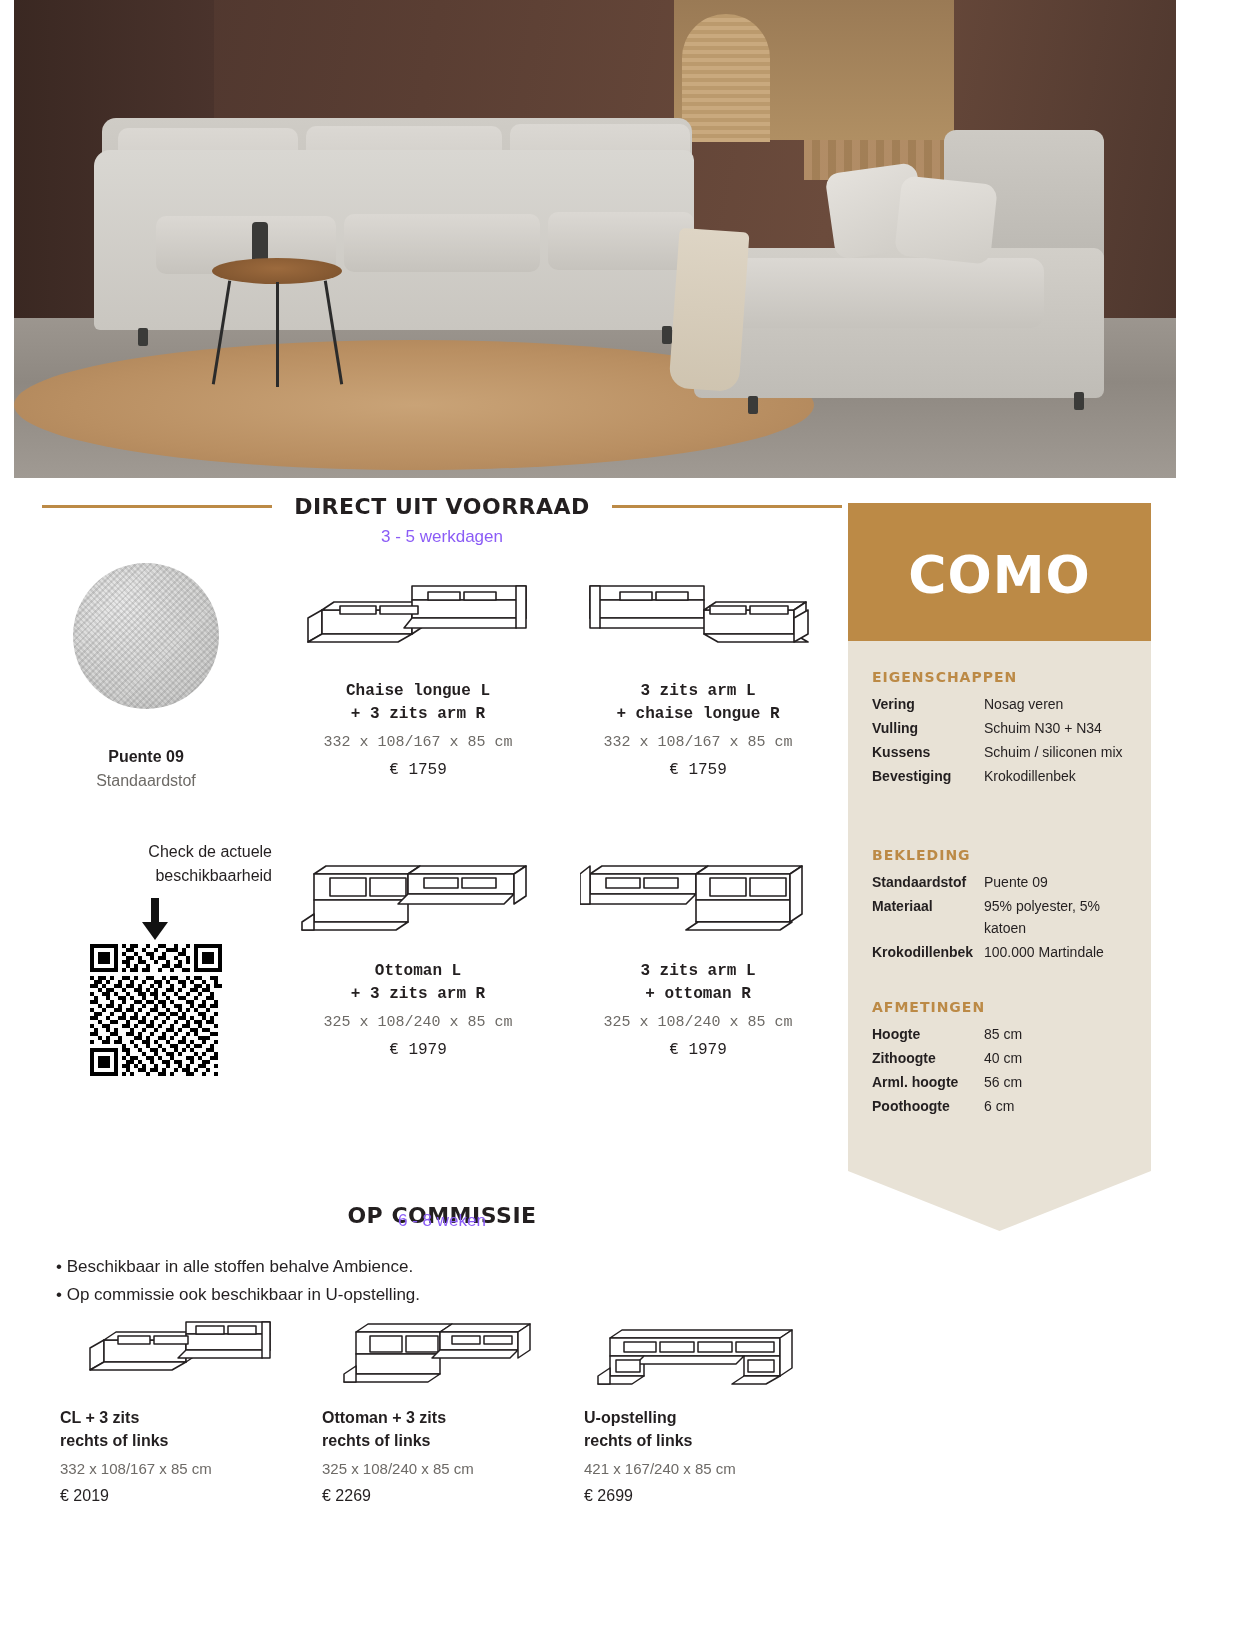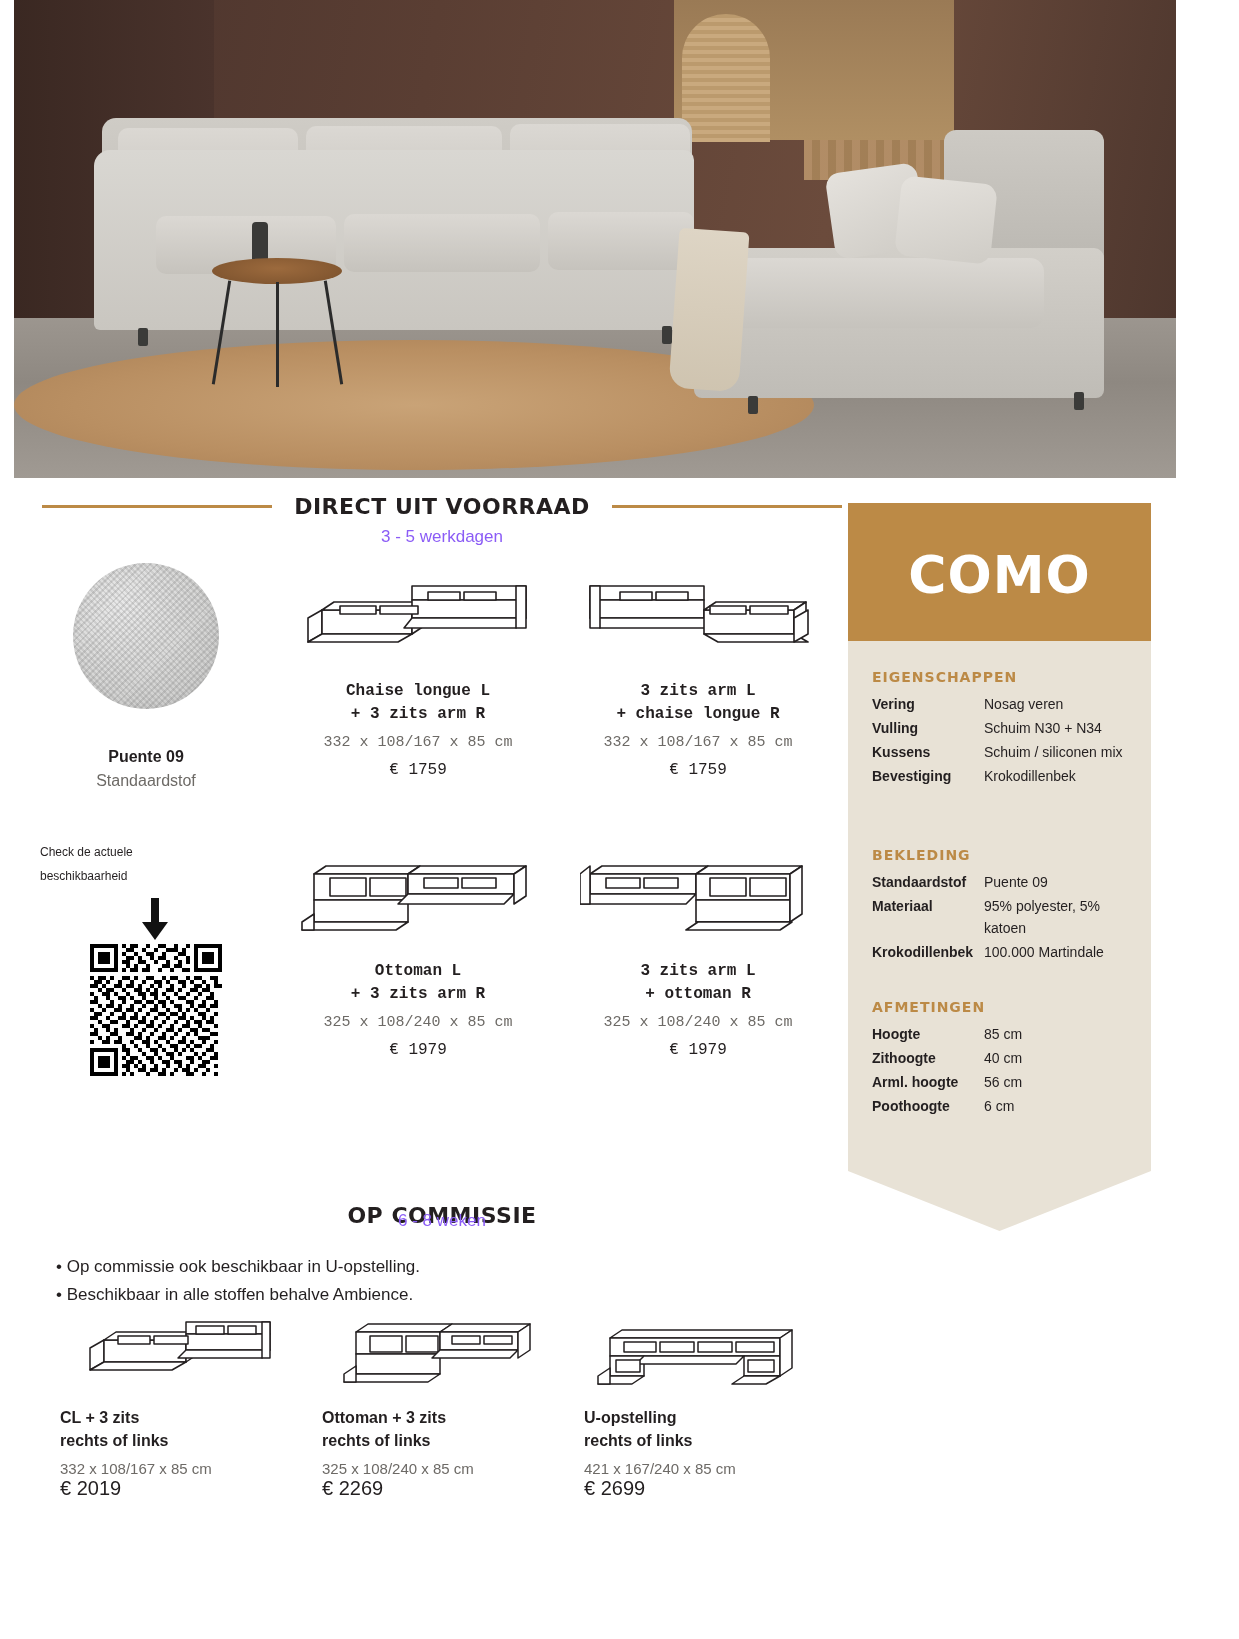--- a/index.html
+++ b/index.html
@@ -131,22 +131,22 @@
   .swatch-name {
     position: absolute; left: 40px; top: 748px; width: 212px; text-align: center;
     font-size: 16px; font-weight: bold;
   }
   .swatch-sub {
     position: absolute; left: 40px; top: 772px; width: 212px; text-align: center;
     font-size: 16px; color: #6d6a66;
   }
 
   .qr-label {
-    position: absolute; left: 40px; top: 840px; width: 232px; text-align: left;
-    font-size: 12px; line-height: 24px;
+    position: absolute; left: 40px; top: 840px; width: 232px; text-align: right;
+    font-size: 16px; line-height: 24px;
   }
   .qr-arrow {
     position: absolute; left: 140px; top: 898px; width: 30px; height: 42px;
   }
 
   
   .card { position: absolute; text-align: center; font-family: Liberation Mono, monospace; }
   .card .thumb { width: 100%; height: 90px; position: relative; }
   .card .cap { font-size: 16px; font-weight: bold; line-height: 23px; margin-top: 10px; }
   .card .dim { font-size: 15px; color: #6d6a66; margin-top: 8px; }
@@ -188,21 +188,21 @@
   .panel-sect { position: absolute; left: 24px; width: 265px; }
   .spec-row { display: flex; font-size: 14px; line-height: 22px; margin-bottom: 2px; }
   .spec-k { width: 112px; font-weight: bold; flex: 0 0 112px; }
   .spec-v { flex: 1 1 auto; }
 
   
   .c-card { position: absolute; text-align: left; }
   .c-card .thumb { width: 100%; height: 80px; position: relative; }
   .c-card .cap { font-size: 16px; font-weight: bold; line-height: 23px; margin-top: 8px; }
   .c-card .dim { font-size: 15px; color: #6d6a66; margin-top: 8px; }
-  .c-card .price { font-size: 20px; }
+  .c-card .price { font-size: 16px; margin-top: 10px; }
 </style>
 </head>
 <body>
 
 <div class="hero">
   <div class="hero-wall"></div>
   <div class="hero-wall-dark"></div>
   <div class="screen2"></div>
   <div class="screen"></div>
   <div class="screen-arch"></div>
@@ -728,22 +728,22 @@
 </div>
 
 <div class="sec-head" style="left:42px; top:1178px; width:800px;flex-direction:column;">
   <div class="sec-rule"></div>
   <div class="sec-title">OP COMMISSIE</div>
   <div class="sec-rule"></div>
 </div>
 <div class="sec-sub" style="left:242px; top:1211px; width:400px;">6 - 8 weken</div>
 
 <div class="bullets">
+  <div>• Beschikbaar in alle stoffen behalve Ambience.</div>
   <div>• Op commissie ook beschikbaar in U-opstelling.</div>
-  <div>• Beschikbaar in alle stoffen behalve Ambience.</div>
 </div>
 
 <div class="c-card" style="left:60px; top:1318px; width:236px;">
   <div class="thumb">
     <svg viewBox="0 0 236 80" width="236" height="80">
       <g fill="#fff" stroke="#231f20" stroke-width="1.5" stroke-linejoin="round">
         <path d="M30 52 L30 30 L44 22 L44 44 Z"></path>
         <path d="M44 22 L44 44 L126 44 L126 22 Z"></path>
         <path d="M30 52 L112 52 L126 44 L44 44 Z"></path>
         <path d="M44 22 L56 14 L138 14 L126 22 Z"></path>

